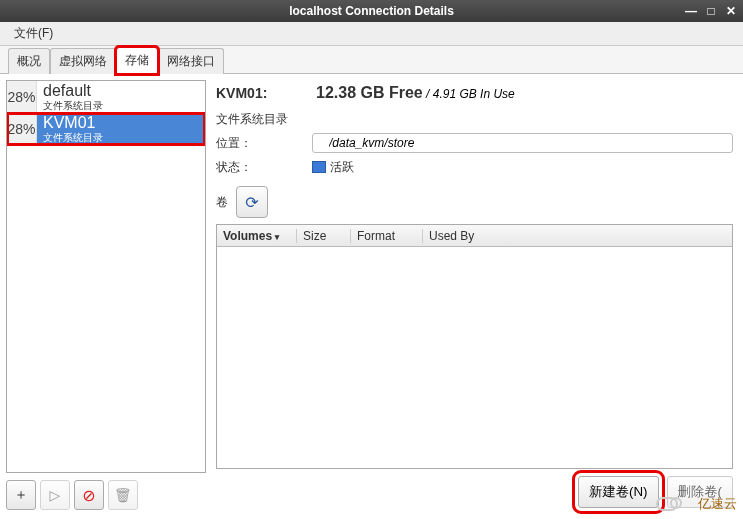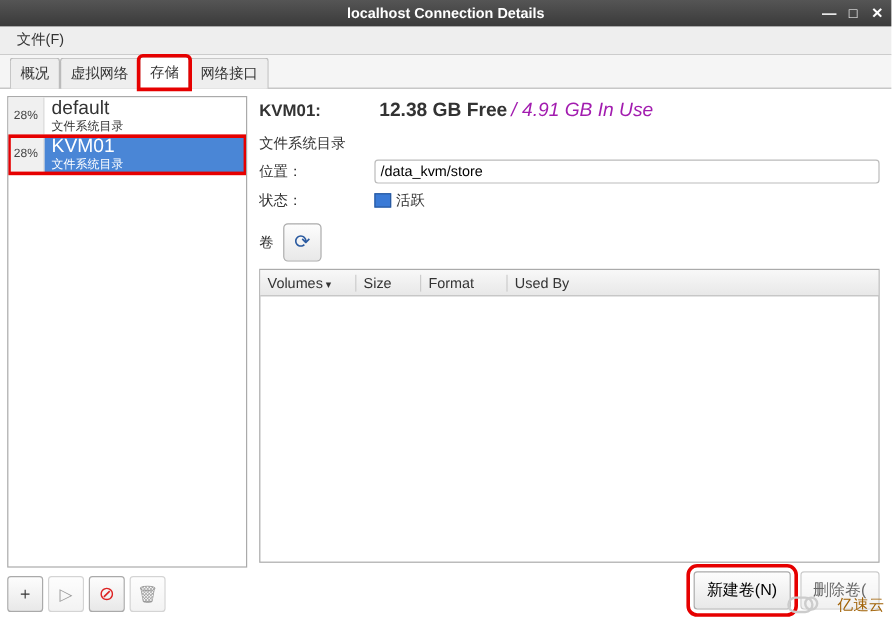--- a/index.html
+++ b/index.html
@@ -85,21 +85,21 @@
       border-bottom: 1px solid #eee;
     }
     .pool-item.selected { background: #4a86d6; color: #fff; }
     .pool-item.highlight { outline: 3px solid #e60000; outline-offset: -2px; }
     .pool-pct {
       width: 30px;
       height: 100%;
       display: flex;
       align-items: center;
       justify-content: center;
-      font-size: 10px;
+      font-size: 14px;
       color: #444;
       border-right: 1px solid #ddd;
       background: #f0f0f0;
     }
     .pool-item.selected .pool-pct { color: #444; }
     .pool-text { padding-left: 6px; line-height: 1.2; }
     .pool-name { font-size: 16px; }
     .pool-sub { font-size: 10px; }
     .left-toolbar {
       height: 40px;
@@ -122,37 +122,38 @@
     .tb-btn.disabled { opacity: 0.5; }
     .right-panel {
       flex: 1;
       display: flex;
       flex-direction: column;
       padding: 4px;
     }
     .header-row { display: flex; align-items: baseline; gap: 20px; margin-bottom: 6px; }
     .pool-title { font-weight: bold; font-size: 14px; width: 80px; }
     .free-size { font-size: 16px; font-weight: bold; }
-    .used-size { color: #a21caf; font-style: italic; font-size: 16px; }
+    .used-size { color: #000000; font-style: italic; font-size: 12px; }
     .form-row {
       display: flex;
       align-items: center;
       height: 22px;
       margin-bottom: 2px;
     }
     .form-label { width: 96px; text-align: left; }
     .form-val { flex: 1; }
     .form-val input[type=text] {
       width: 100%;
       border: 1px solid #bbb;
       border-radius: 3px;
-      padding: 2px 4px;
+      padding: 2px 16px;
       background: #fff;
       font-family: inherit;
       font-size: 12px;
+      font-style: italic;
     }
     .state-icon { display:inline-block; width:14px; height:12px; background:#3a7ad6; border:1px solid #2a5aa0; margin-right:4px; vertical-align:middle; }
     .boot-check { vertical-align: middle; }
     .vol-row { display: flex; align-items: center; gap: 8px; margin: 6px 0; }
     .refresh-btn {
       width: 32px; height: 32px;
       border: 1px solid #aaa; border-radius: 4px;
       background: linear-gradient(#fdfdfd,#e8e8e8);
       display: flex; align-items: center; justify-content: center;
       font-size: 16px;
@@ -167,21 +168,21 @@
     }
     .vol-head {
       display: flex;
       background: linear-gradient(#f8f8f8,#e8e8e8);
       border-bottom: 1px solid #bbb;
       height: 22px;
       align-items: center;
       font-weight: normal;
     }
     .vh { padding: 0 6px; border-right: 1px solid #ccc; }
-    .vh1 { width: 80px; }
+    .vh1 { width: 80px; font-weight: bold; }
     .vh2 { width: 54px; }
     .vh3 { width: 72px; }
     .vh4 { flex: 1; border-right: none; }
     .right-toolbar {
       height: 40px;
       display: flex;
       align-items: center;
       justify-content: flex-end;
       gap: 8px;
       padding-top: 6px;

